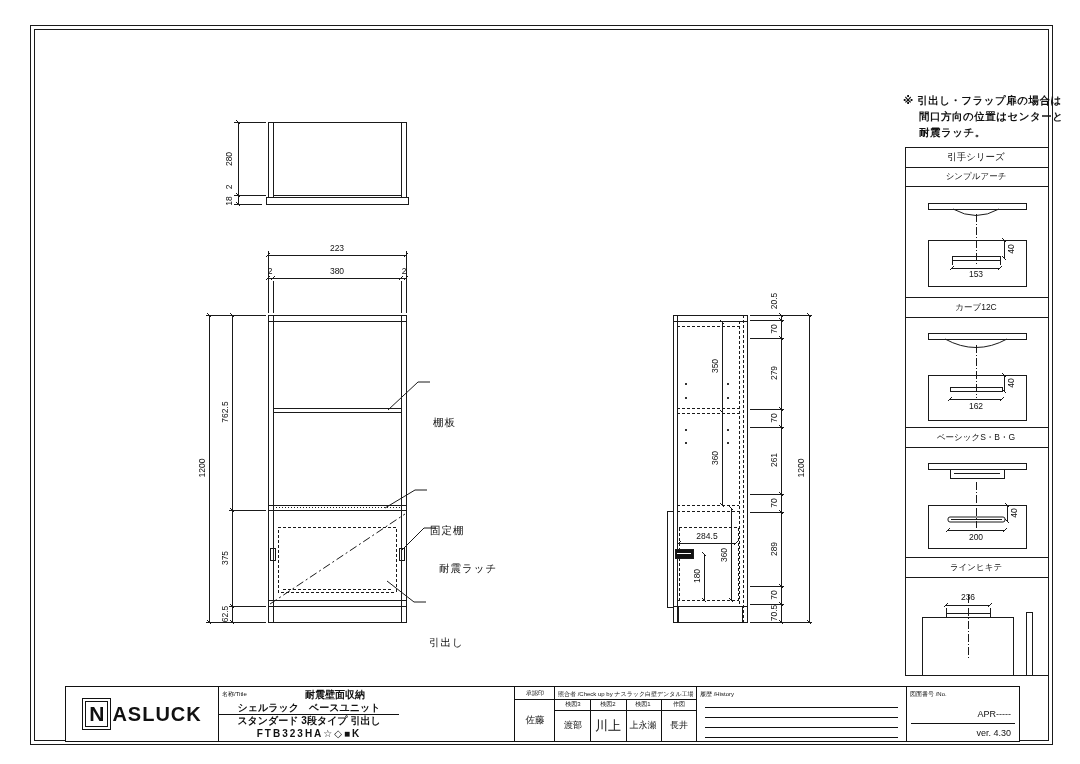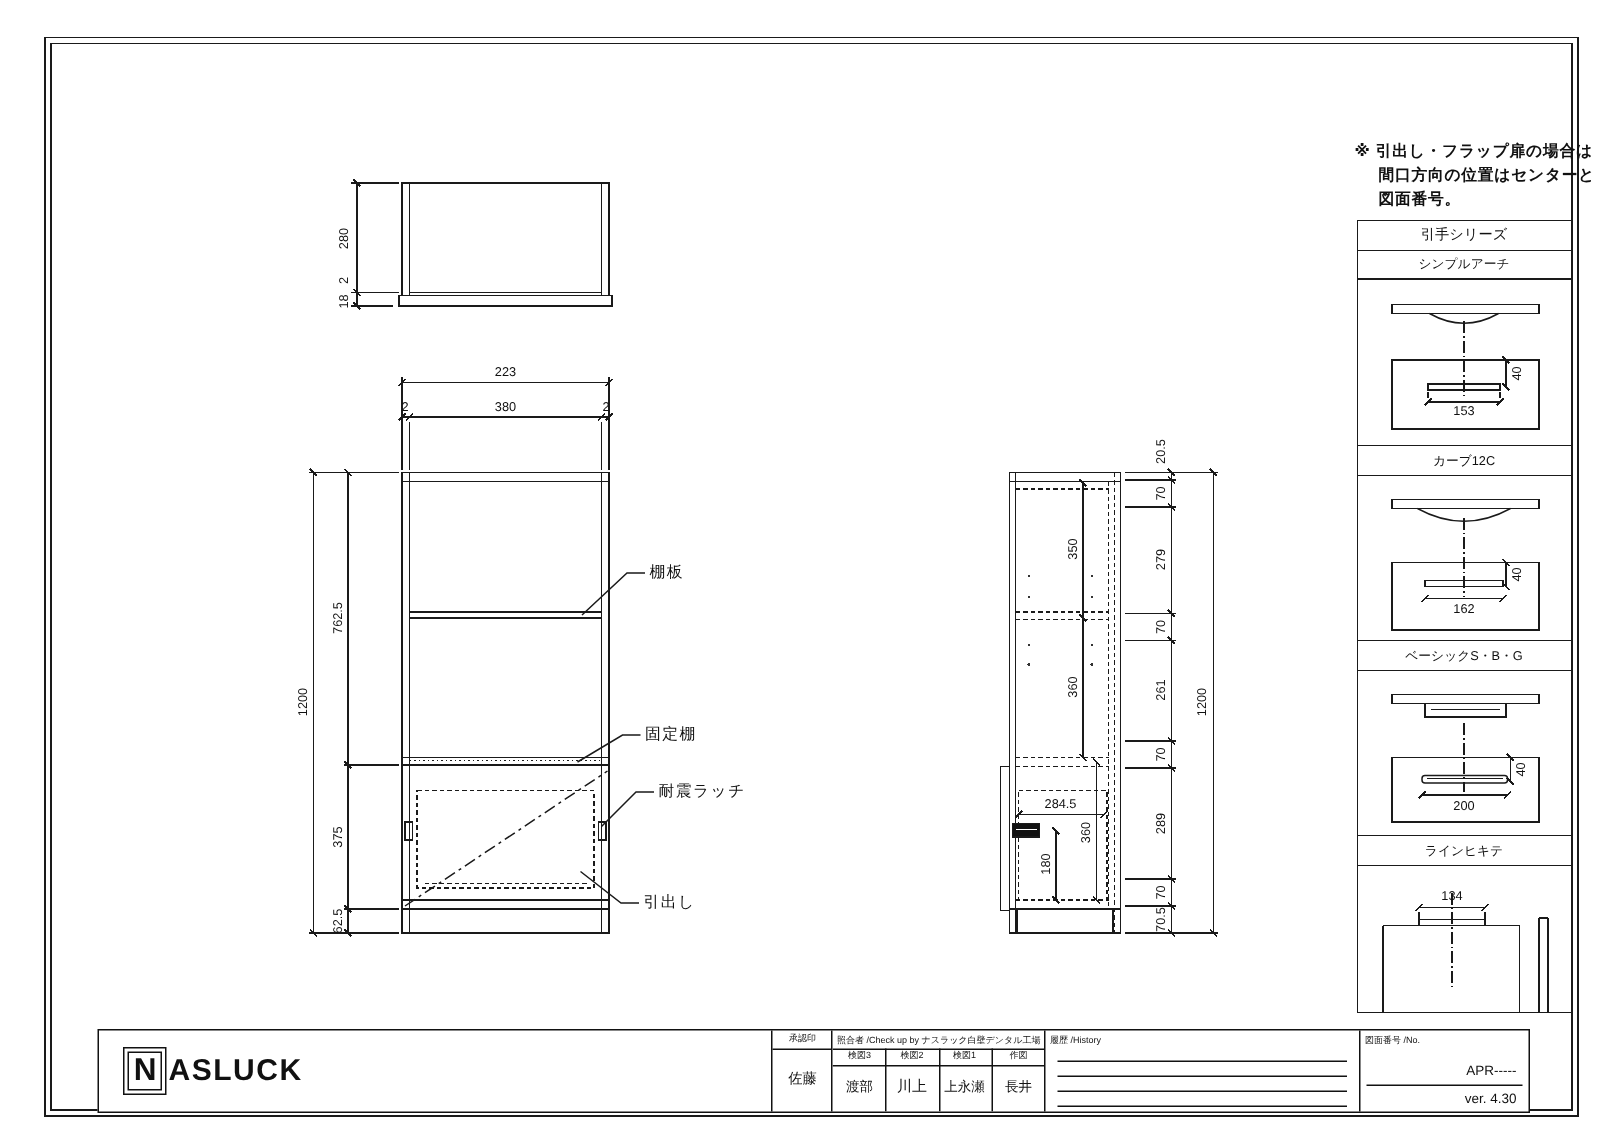--- a/index.html
+++ b/index.html
@@ -2,21 +2,21 @@
 <html><head>
 <meta charset="utf-8">
 <style>
   html,body{margin:0;padding:0;background:#9a9a9a;}
   .sheet{position:relative;width:1080px;height:764px;background:#fff;overflow:hidden;
          font-family:"Liberation Sans","DejaVu Sans",sans-serif;color:#111;}
   svg.lines{position:absolute;left:0;top:0;}
   .t{position:absolute;white-space:nowrap;font-size:8.5px;line-height:1;color:#111;
      transform:translate(-50%,-50%);}
   .r90{transform:translate(-50%,-50%) rotate(-90deg);}
-  .la{transform:translate(0,-50%);}
+  .la{transform:translate(0,-50%);margin-top:40px;}
   .lbl{font-size:10.5px;letter-spacing:1px;}
   .hd{font-size:9.5px;}
   .noteline{position:absolute;font-size:10.5px;font-weight:bold;white-space:nowrap;
             transform:translate(0,-50%);letter-spacing:0.5px;}
   
   .tb{position:absolute;left:65px;top:686px;width:953px;height:54px;border:1px solid #111;
       box-sizing:content-box;background:#fff;}
   .c{position:absolute;top:0;height:54px;border-left:1px solid #111;box-sizing:border-box;}
   .c0{border-left:none;}
   .hl{position:absolute;left:0;right:0;border-top:1px solid #111;height:0;}
@@ -214,21 +214,21 @@
       <line x1="968" y1="595" x2="968" y2="660" stroke-dasharray="8,2,1,2"></line>
       <line x1="1026" y1="612" x2="1026" y2="675"></line>
       <line x1="1032" y1="612" x2="1032" y2="675"></line>
       <line x1="1026" y1="612" x2="1032" y2="612"></line>
     </g>
   </svg>
 
   <div>
     <span class="noteline" style="left:903px;top:101px">※ 引出し・フラップ扉の場合は</span>
     <span class="noteline" style="left:919px;top:117px">間口方向の位置はセンターと</span>
-    <span class="noteline" style="left:919px;top:133px">図面番号。</span>
+    <span class="noteline" style="left:919px;top:133px">耐震ラッチ。</span>
   </div>
 
   <span class="t r90" style="left:229px;top:159px">280</span>
   <span class="t r90" style="left:229px;top:187px">2</span>
   <span class="t r90" style="left:229px;top:201px">18</span>
 
   <span class="t" style="left:337px;top:248px">223</span>
   <span class="t" style="left:270px;top:271px">2</span>
   <span class="t" style="left:337px;top:271px">380</span>
   <span class="t" style="left:404px;top:271px">2</span>
@@ -261,52 +261,60 @@
   <span class="t" style="left:976px;top:176px">シンプルアーチ</span>
   <span class="t" style="left:976px;top:274px">153</span>
   <span class="t r90" style="left:1011px;top:249px">40</span>
   <span class="t" style="left:976px;top:307px">カーブ12C</span>
   <span class="t" style="left:976px;top:406px">162</span>
   <span class="t r90" style="left:1011px;top:383px">40</span>
   <span class="t" style="left:976px;top:437px">ベーシックS・B・G</span>
   <span class="t" style="left:976px;top:537px">200</span>
   <span class="t r90" style="left:1014px;top:513px">40</span>
   <span class="t" style="left:976px;top:567px">ラインヒキテ</span>
-  <span class="t" style="left:968px;top:597px">134</span>
+  <span class="t" style="left:968px;top:597px">236</span>
 
   <div class="tb">
 
     <div class="c c0" style="left:0;width:152px">
       <div class="logo-wrap">
         <span class="logo-n">N</span>
           <span class="logo-rest">ASLUCK</span>
       </div>
     </div>
 
+    <div class="c" style="left:152px;width:181px">
+      <span class="ts" style="left:3px;top:4px">名称/Title</span>
+      <span class="tv b" style="left:116px;top:8px;font-size:10px">耐震壁面収納</span>
+      <span class="tv b" style="left:90px;top:21px;font-size:10px">シェルラック　ベースユニット</span>
+      <div class="hl" style="top:27px"></div>
+      <span class="tv b" style="left:90px;top:34px;font-size:10px">スタンダード 3段タイプ 引出し</span>
+      <span class="tv b" style="left:90px;top:47px;font-size:10px;letter-spacing:2px">FTB323HA☆◇■K</span>
+    </div>
 
 
     <div class="c" style="left:448px;width:40px">
       <span class="tv" style="left:20px;top:6px;font-size:6px">承認印</span>
       <div class="hl" style="top:12px"></div>
       <span class="tv" style="left:20px;top:33px;font-size:9.5px">佐藤</span>
     </div>
 
     <div class="c" style="left:488px;width:142px;overflow:hidden">
       <span class="ts" style="left:3px;top:4px">照合者 /Check up by ナスラック白壁デンタル工場</span>
       <div class="hl" style="top:12px"></div>
       <div class="vl" style="left:35px;height:42px"></div>
       <div class="vl" style="left:71px;height:42px"></div>
       <div class="vl" style="left:106px;height:42px"></div>
       <span class="tv" style="left:18px;top:17px;font-size:6px">検図3</span>
       <span class="tv" style="left:53px;top:17px;font-size:6px">検図2</span>
       <span class="tv" style="left:88px;top:17px;font-size:6px">検図1</span>
       <span class="tv" style="left:124px;top:17px;font-size:6px">作図</span>
       <div class="hl" style="top:23px"></div>
       <span class="tv" style="left:18px;top:38px;font-size:9px">渡部</span>
-      <span class="tv" style="left:53px;top:38px;font-size:10px">川上</span>
+      <span class="tv" style="left:53px;top:38px;font-size:13px">川上</span>
       <span class="tv" style="left:88px;top:38px;font-size:9px">上永瀬</span>
       <span class="tv" style="left:124px;top:38px;font-size:9px">長井</span>
     </div>
 
     <div class="c" style="left:630px;width:210px">
       <span class="ts" style="left:3px;top:4px">履歴 /History</span>
       <div class="histline" style="left:8px;right:8px;top:20px"></div>
       <div class="histline" style="left:8px;right:8px;top:30px"></div>
       <div class="histline" style="left:8px;right:8px;top:40px"></div>
       <div class="histline" style="left:8px;right:8px;top:50px"></div>

